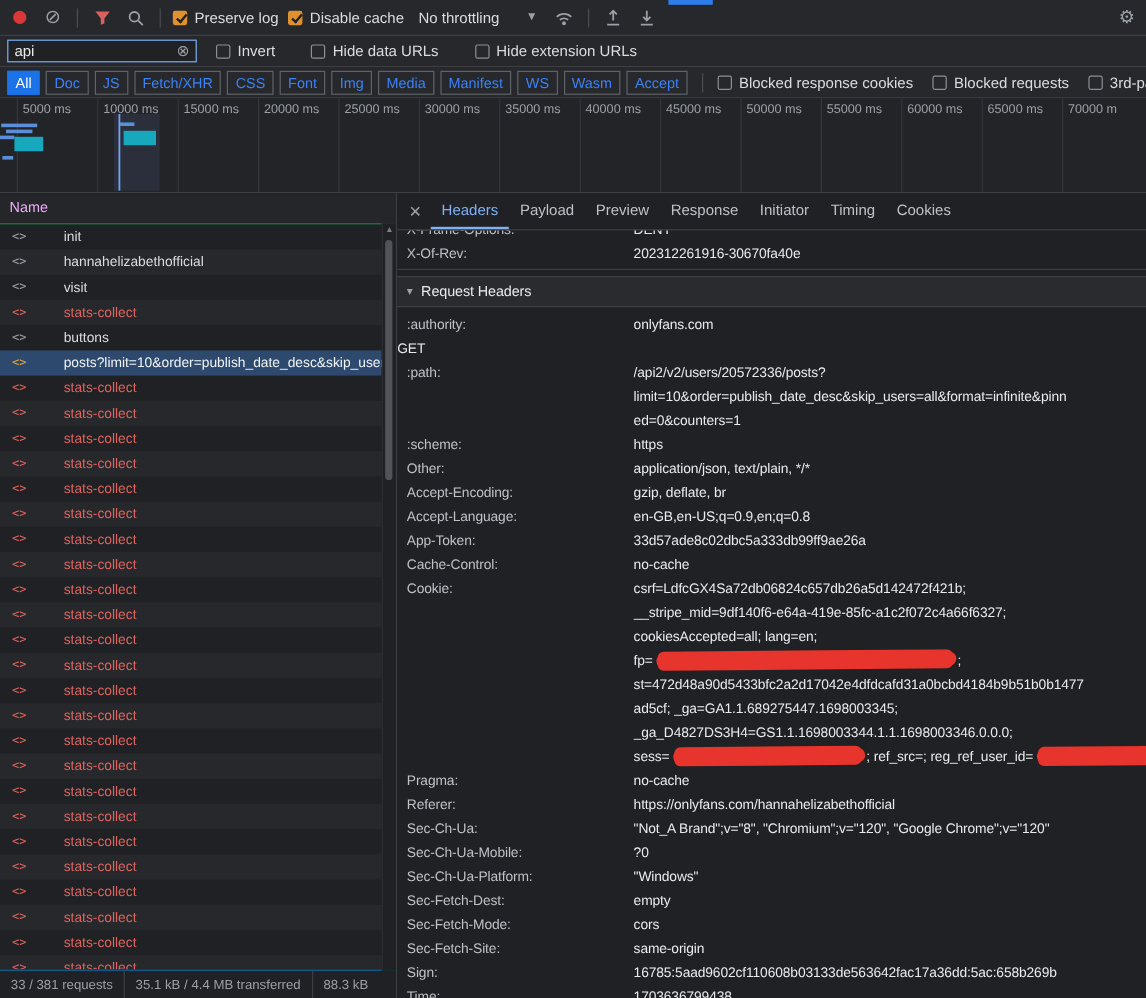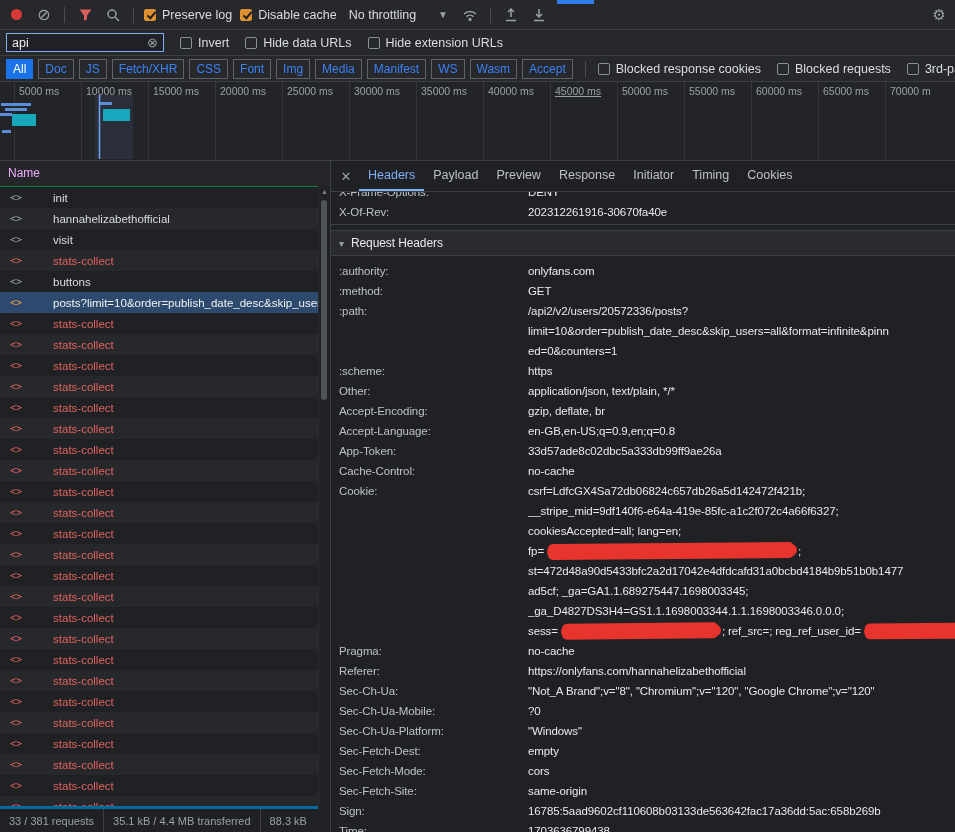--- a/index.html
+++ b/index.html
@@ -51,21 +51,21 @@
   .req-list{flex:1;overflow:hidden;}
   .req-row{height:21px;display:flex;align-items:center;gap:7px;padding-left:10px;font-size:11.5px;color:#dadce0;white-space:nowrap;overflow:hidden;box-sizing:border-box;}
   .req-row:nth-child(even){background:#26282b;}
   .req-row.error{color:var(--error-red);}
   .req-row.error .req-icon{color:var(--error-red);}
   .req-row.selected{background:var(--selected-row-bg);color:#f1f3f4;}
   .req-row.selected .req-icon{color:#e6a23c;}
   .req-icon{font-family:"DejaVu Sans Mono",monospace;font-size:10px;color:#9aa0a6;flex:0 0 auto;}
   .req-label{overflow:hidden;text-overflow:ellipsis;margin-left:24px;}
 
-  .status-bar{flex:0 0 23px;border-top:3px solid #0369a1;display:flex;align-items:stretch;font-size:11px;color:#9aa0a6;background:#202124;}
+  .status-bar{flex:0 0 23px;border-top:1px solid #0369a1;display:flex;align-items:stretch;font-size:11px;color:#9aa0a6;background:#202124;}
   .status-seg{display:flex;align-items:center;padding:0 9px;border-right:1px solid #3c4043;white-space:nowrap;}
   .status-seg:last-child{border-right:none;}
 
   .lscroll{position:absolute;right:0;top:25px;bottom:23px;width:11px;background:#202124;border-left:1px solid #2c2e31;}
   .scroll-arrow{position:absolute;top:2px;left:2px;font-size:7px;color:#7d8186;}
   .lthumb{position:absolute;left:2px;top:14px;width:6px;height:200px;background:#505357;border-radius:3px;}
 
   
   .right{flex:1;display:flex;flex-direction:column;position:relative;background:#202124;min-height:0;}
   .tabs{flex:0 0 30px;display:flex;align-items:stretch;border-bottom:1px solid #3c4043;padding-left:2px;}
@@ -143,21 +143,21 @@
     </span>
     <span class="spacer"></span>
     <span class="ticon glyph" style="font-size:15px">⚙</span>
   </div>
 
   <div class="row row2">
     <span class="filter-input">
       <span class="val">api</span>
       <span class="input-clear">⊗</span>
     </span>
-    <span id="filter-checks" style="display:inline-flex;gap:16px;text-align:right;">
+    <span id="filter-checks" style="display:inline-flex;gap:30px;text-align:right;">
         <label class="cb-label">
           <span class="cb"></span>
           <span>Invert</span>
         </label>
         <label class="cb-label">
           <span class="cb"></span>
           <span>Hide data URLs</span>
         </label>
         <label class="cb-label">
           <span class="cb"></span>
@@ -210,21 +210,21 @@
         <span class="ov-label" style="left: 220px;">20000 ms</span>
         <div class="ov-line" style="left: 282px;"></div>
         <span class="ov-label" style="left: 287px;">25000 ms</span>
         <div class="ov-line" style="left: 349px;"></div>
         <span class="ov-label" style="left: 354px;">30000 ms</span>
         <div class="ov-line" style="left: 416px;"></div>
         <span class="ov-label" style="left: 421px;">35000 ms</span>
         <div class="ov-line" style="left: 483px;"></div>
         <span class="ov-label" style="left: 488px;">40000 ms</span>
         <div class="ov-line" style="left: 550px;"></div>
-        <span class="ov-label" style="left: 555px; text-decoration: underline;">45000 ms</span>
+        <span class="ov-label" style="left: 555px;">45000 ms</span>
         <div class="ov-line" style="left: 617px;"></div>
         <span class="ov-label" style="left: 622px;">50000 ms</span>
         <div class="ov-line" style="left: 684px;"></div>
         <span class="ov-label" style="left: 689px;">55000 ms</span>
         <div class="ov-line" style="left: 751px;"></div>
         <span class="ov-label" style="left: 756px;">60000 ms</span>
         <div class="ov-line" style="left: 818px;"></div>
         <span class="ov-label" style="left: 823px;">65000 ms</span>
         <div class="ov-line" style="left: 885px;"></div>
         <span class="ov-label" style="left: 890px;">70000 m</span>
@@ -415,21 +415,20 @@
           <span>Request Headers</span>
         </div>
         <div id="headers-rows">
             <div class="hrow">
               <div class="hname">:authority:</div>
               <div class="hval">
                 <div class="vline">onlyfans.com</div>
               </div>
             </div>
             <div class="hrow">
-              <div class="hname">:method:</div>
               <div class="hval">
                 <div class="vline">GET</div>
               </div>
             </div>
             <div class="hrow">
               <div class="hname">:path:</div>
               <div class="hval">
                 <div class="vline">/api2/v2/users/20572336/posts?</div>
                 <div class="vline">limit=10&amp;order=publish_date_desc&amp;skip_users=all&amp;format=infinite&amp;pinn</div>
                 <div class="vline">ed=0&amp;counters=1</div>

